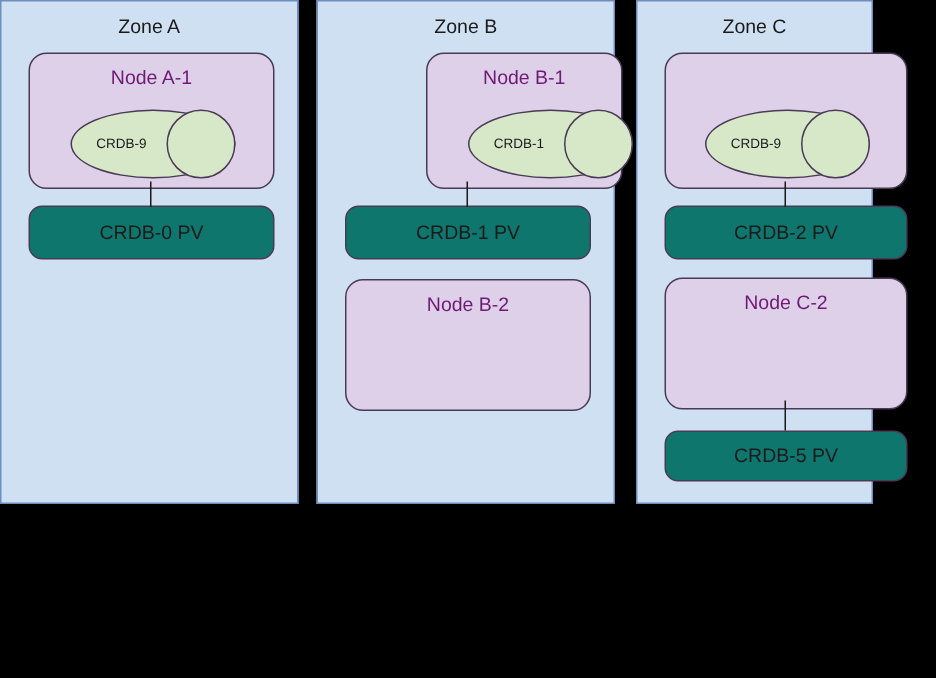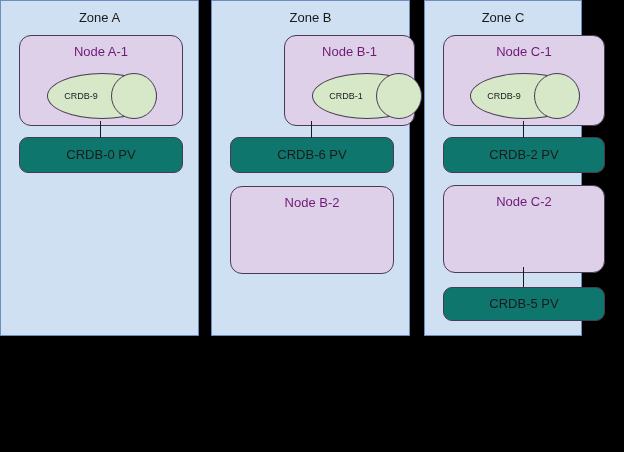--- a/index.html
+++ b/index.html
@@ -152,33 +152,32 @@
       <div class="cyl" style="left:27px; top:37px; width:110px; height:46px;">
         <div class="cyl-body"></div>
         <div class="cyl-cap" style="right:0px; width:46px;"></div>
         <div class="cyl-label" style="width:68px;">CRDB-1</div>
       </div>
     </div>
 
     <div class="connector" style="left:99px; top:120px; height:17px;"></div>
 
     <div class="pv" style="left:18px; top:136px; width:164px; height:36px;">
-      <span class="pv-label">CRDB-6 PV</span>
+      <span class="pv-label">CRDB-1 PV</span>
     </div>
 
     <div class="node" style="left:18px; top:185px; width:164px; height:88px;">
       <div class="node-title">Node B-2</div>
     </div>
   </div>
 
   <div class="zone" style="left:424px; top:0px; width:158px; height:336px;">
     <div class="zone-title">Zone C</div>
 
     <div class="node" style="left:18px; top:34px; width:162px; height:91px;">
-      <div class="node-title">Node C-1</div>
 
       <div class="cyl" style="left:26px; top:37px; width:110px; height:46px;">
         <div class="cyl-body"></div>
         <div class="cyl-cap" style="right:0px; width:46px;"></div>
         <div class="cyl-label" style="width:68px;">CRDB-9</div>
       </div>
     </div>
 
     <div class="connector" style="left:98px; top:120px; height:17px;"></div>
 

